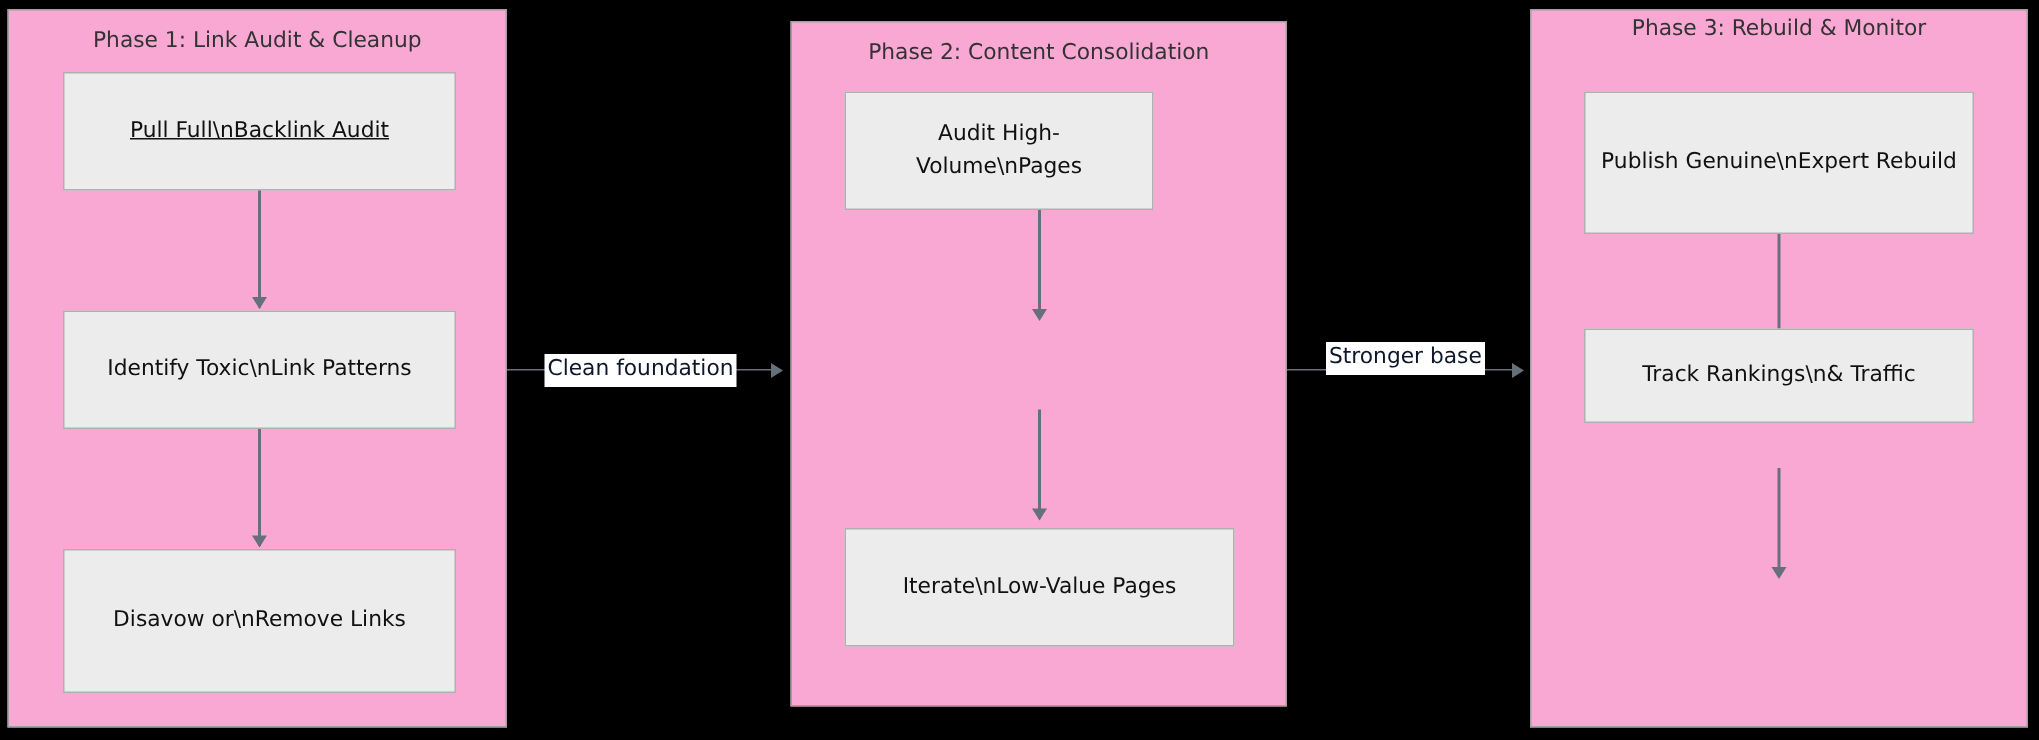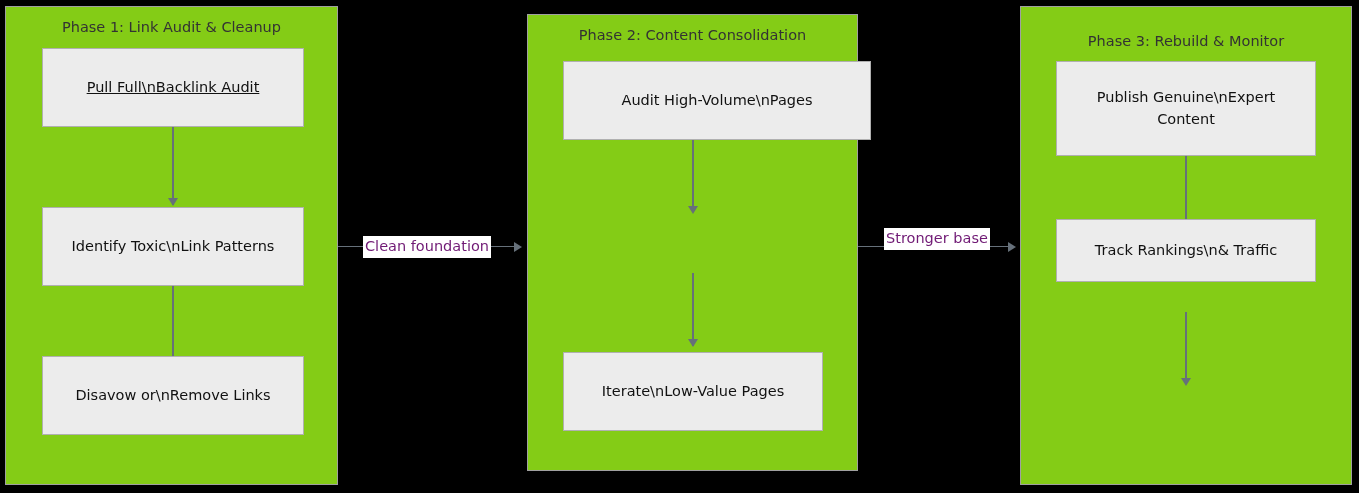--- a/index.html
+++ b/index.html
@@ -1,37 +1,37 @@
 <!DOCTYPE html>
 <html><head>
 <meta charset="utf-8">
 <style>
   html,body{margin:0;padding:0;background:#000;}
   body{width:1359px;height:493px;position:relative;overflow:hidden;
        font-family:"DejaVu Sans","Liberation Sans",sans-serif;}
   #stage{position:absolute;inset:0;width:1359px;height:493px;background:#000;}
 
-  .subgraph{position:absolute;background:#84cc16;border:1px solid #a0a0a0;box-sizing:border-box;text-decoration:underline;}
+  .subgraph{position:absolute;background:#f9a8d4;border:1px solid #a0a0a0;box-sizing:border-box;text-decoration:underline;}
   .sg-title{position:absolute;left:0;right:0;text-align:center;
             font-size:14.5px;color:#333333;line-height:1.42;}
 
   .node{position:absolute;background:#ececec;border:1px solid #b0b0b0;
         box-sizing:border-box;display:flex;align-items:center;justify-content:center;
         text-align:center;font-size:14.5px;color:#111111;line-height:1.45;padding:4px 10px;}
 
   .edge{position:absolute;background:#66707a;}
   .vline{width:1.6px;}
   .hline{height:1.4px;}
   .arrow-down{position:absolute;width:0;height:0;
               border-left:5px solid transparent;border-right:5px solid transparent;
               border-top:8px solid #66707a;}
   .arrow-right{position:absolute;width:0;height:0;
                border-top:5px solid transparent;border-bottom:5px solid transparent;
                border-left:8px solid #66707a;}
-  .edge-label{position:absolute;background:#ffffff;color:#701a75;font-size:14.5px;
+  .edge-label{position:absolute;background:#ffffff;color:#0f172a;font-size:14.5px;
               line-height:1.35;padding:1px 2px;white-space:nowrap;}
 </style>
 </head>
 <body>
 
 <div id="stage">
 
   <div class="subgraph" style="left:5px;top:6px;width:333px;height:479px;">
     <div class="sg-title" style="top:10px;padding:0 28px;">Phase 1: Link Audit &amp; Cleanup</div>
   </div>
@@ -39,50 +39,50 @@
   <div class="node" style="left:42px;top:48px;width:262px;height:79px;text-decoration:underline;">Pull Full\nBacklink Audit</div>
 
   <div class="edge vline" style="left:172px;top:127px;height:78px;"></div>
   <div class="arrow-down" style="left:168px;top:198px;"></div>
 
   <div class="node" style="left:42px;top:207px;width:262px;height:79px;">Identify Toxic\nLink Patterns</div>
 
   <div class="edge vline" style="left:172px;top:286px;height:78px;"></div>
   <div class="arrow-down" style="left:168px;top:357px;"></div>
 
-  <div class="node" style="left:42px;top:356px;width:262px;height:79px;">Disavow or\nRemove Links</div>
+  <div class="node" style="left:42px;top:366px;width:262px;height:96px;">Disavow or\nRemove Links</div>
 
   <div class="edge hline" style="left:338px;top:246px;width:178px;"></div>
   <div class="arrow-right" style="left:514px;top:242px;"></div>
   <div class="edge-label" style="left:363px;top:236px;">Clean foundation</div>
 
   <div class="subgraph" style="left:527px;top:14px;width:331px;height:457px;">
     <div class="sg-title" style="top:10px;padding:0 39px;">Phase 2: Content Consolidation</div>
   </div>
 
-  <div class="node" style="left:563px;top:61px;width:308px;height:79px;">Audit High-Volume\nPages</div>
+  <div class="node" style="left:563px;top:61px;width:206px;height:79px;">Audit High-Volume\nPages</div>
 
   <div class="edge vline" style="left:692px;top:140px;height:72px;"></div>
   <div class="arrow-down" style="left:688px;top:206px;"></div>
 
 
   <div class="edge vline" style="left:692px;top:273px;height:73px;"></div>
   <div class="arrow-down" style="left:688px;top:339px;"></div>
 
   <div class="node" style="left:563px;top:352px;width:260px;height:79px;">Iterate\nLow-Value Pages</div>
 
   <div class="edge hline" style="left:858px;top:246px;width:152px;"></div>
   <div class="arrow-right" style="left:1008px;top:242px;"></div>
   <div class="edge-label" style="left:884px;top:228px;">Stronger base</div>
 
   <div class="subgraph" style="left:1020px;top:6px;width:332px;height:479px;">
-    <div class="sg-title" style="top:24px;padding:0 34px;">Phase 3: Rebuild &amp; Monitor</div>
+    <div class="sg-title" style="top:2px;padding:0 34px;">Phase 3: Rebuild &amp; Monitor</div>
   </div>
 
-  <div class="node" style="left:1056px;top:61px;width:260px;height:95px;">Publish Genuine\nExpert Content</div>
+  <div class="node" style="left:1056px;top:61px;width:260px;height:95px;">Publish Genuine\nExpert Rebuild</div>
 
   <div class="edge vline" style="left:1185px;top:156px;height:72px;"></div>
   <div class="arrow-down" style="left:1181px;top:222px;"></div>
 
   <div class="node" style="left:1056px;top:219px;width:260px;height:63px;">Track Rankings\n&amp; Traffic</div>
 
   <div class="edge vline" style="left:1185px;top:312px;height:72px;"></div>
   <div class="arrow-down" style="left:1181px;top:378px;"></div>
 
 

